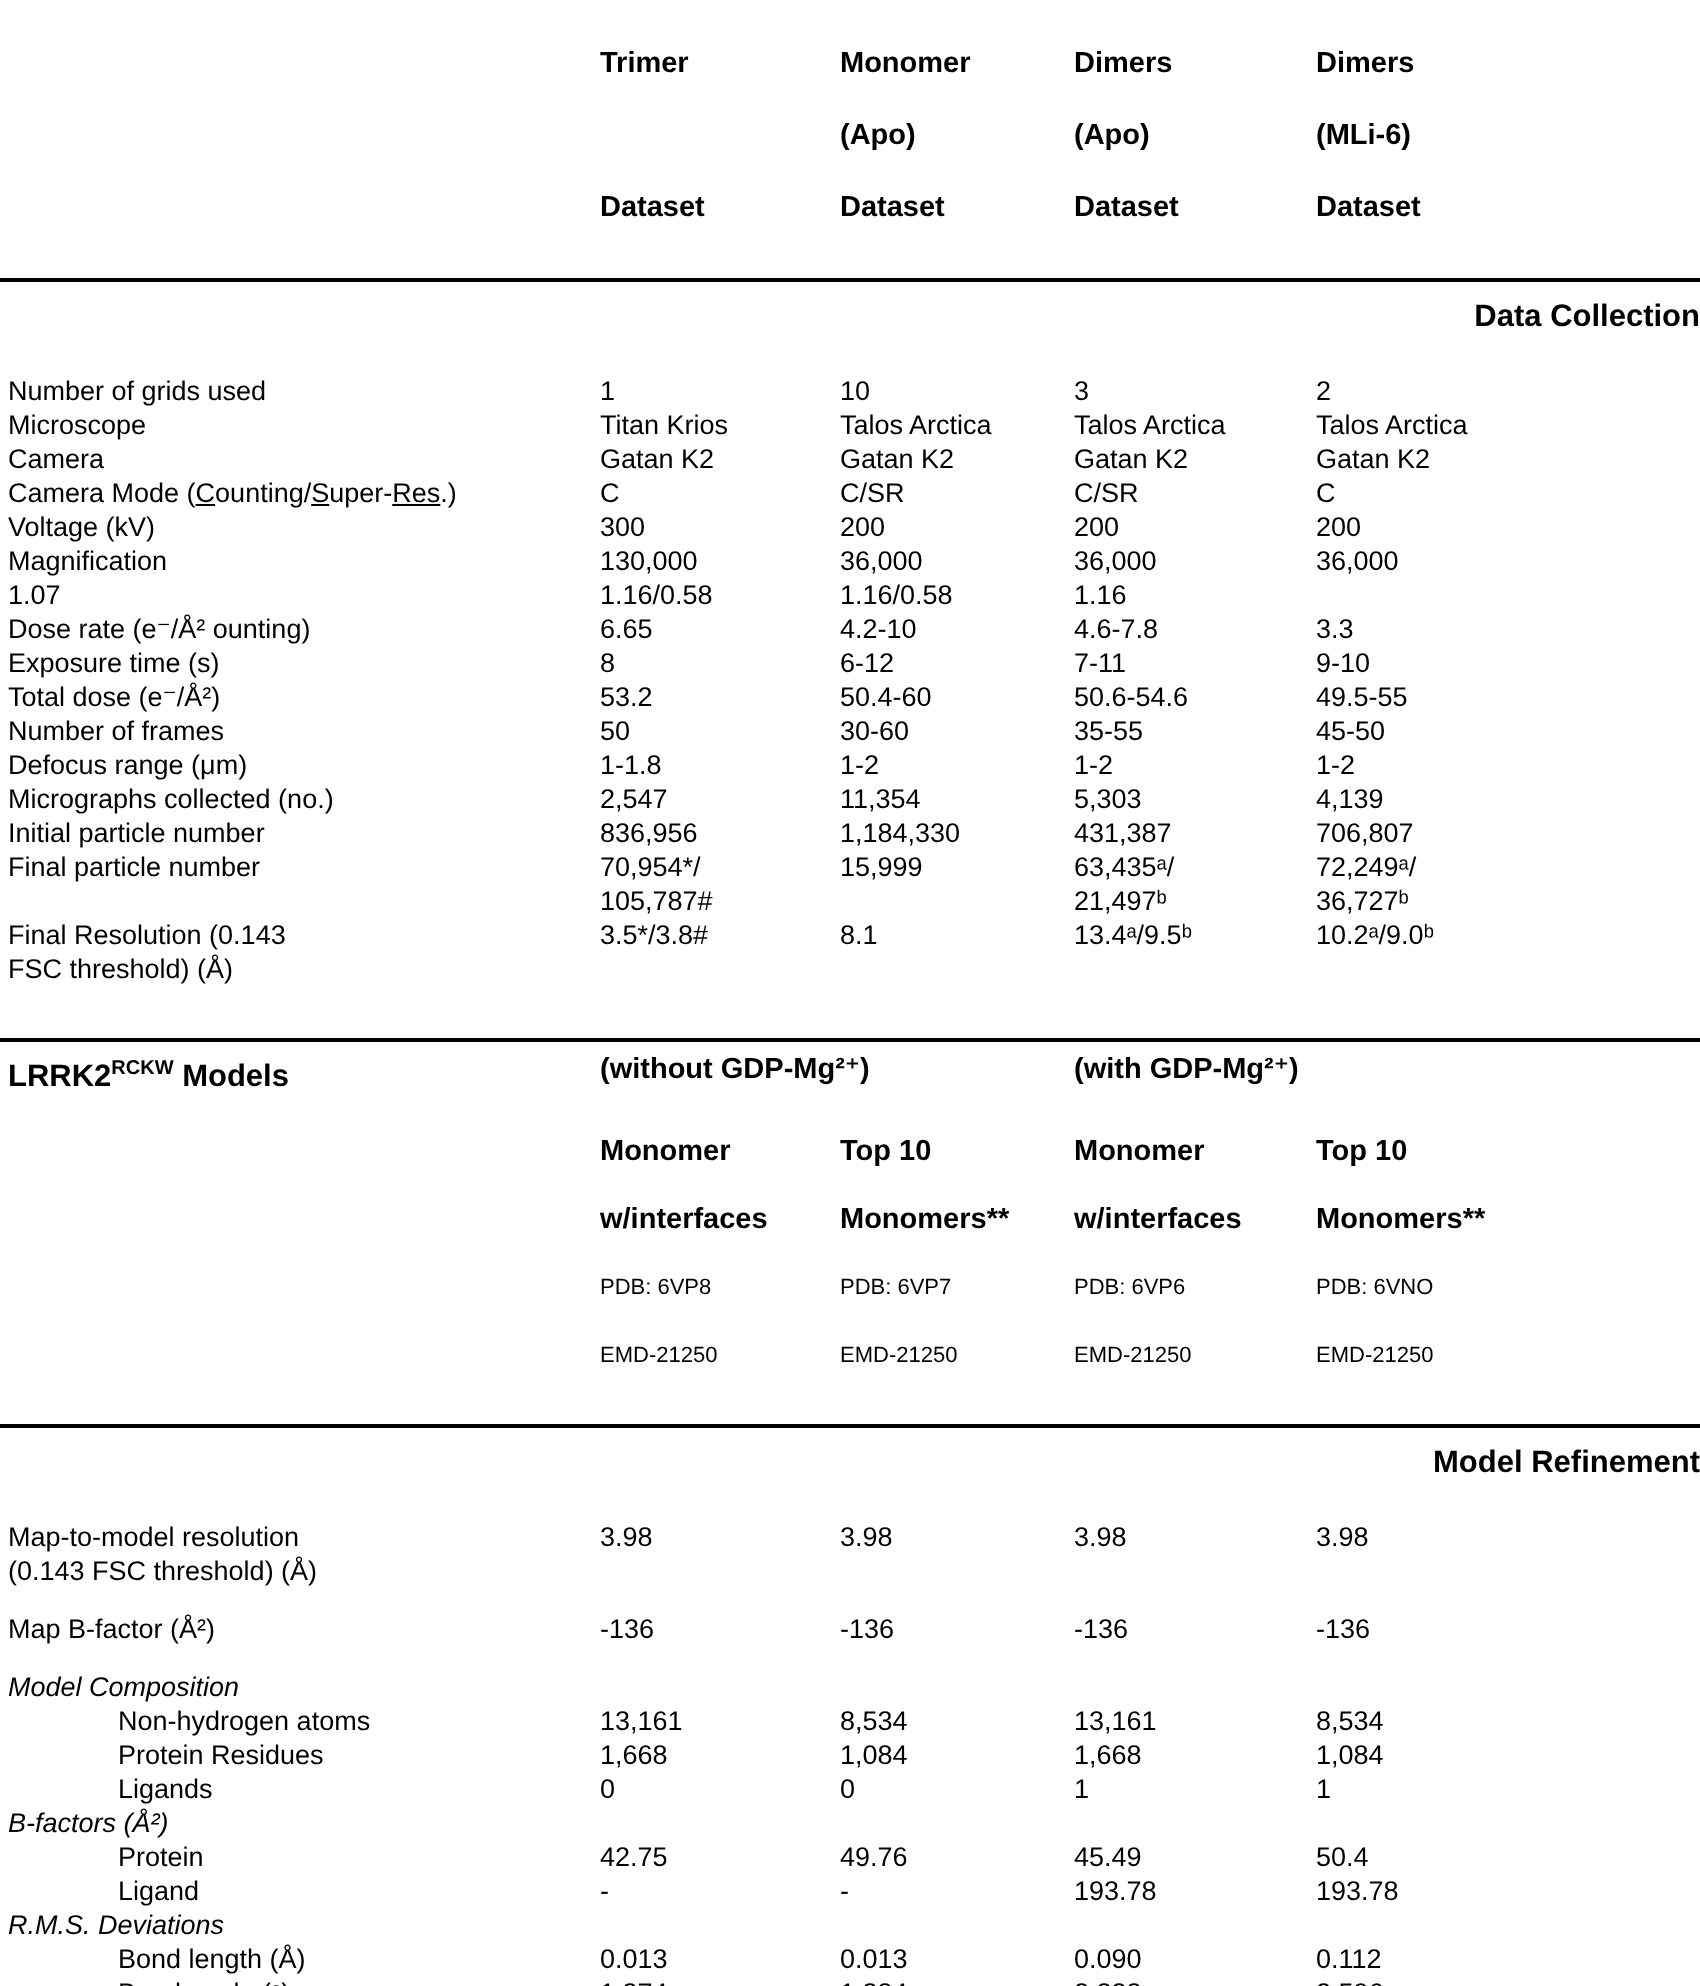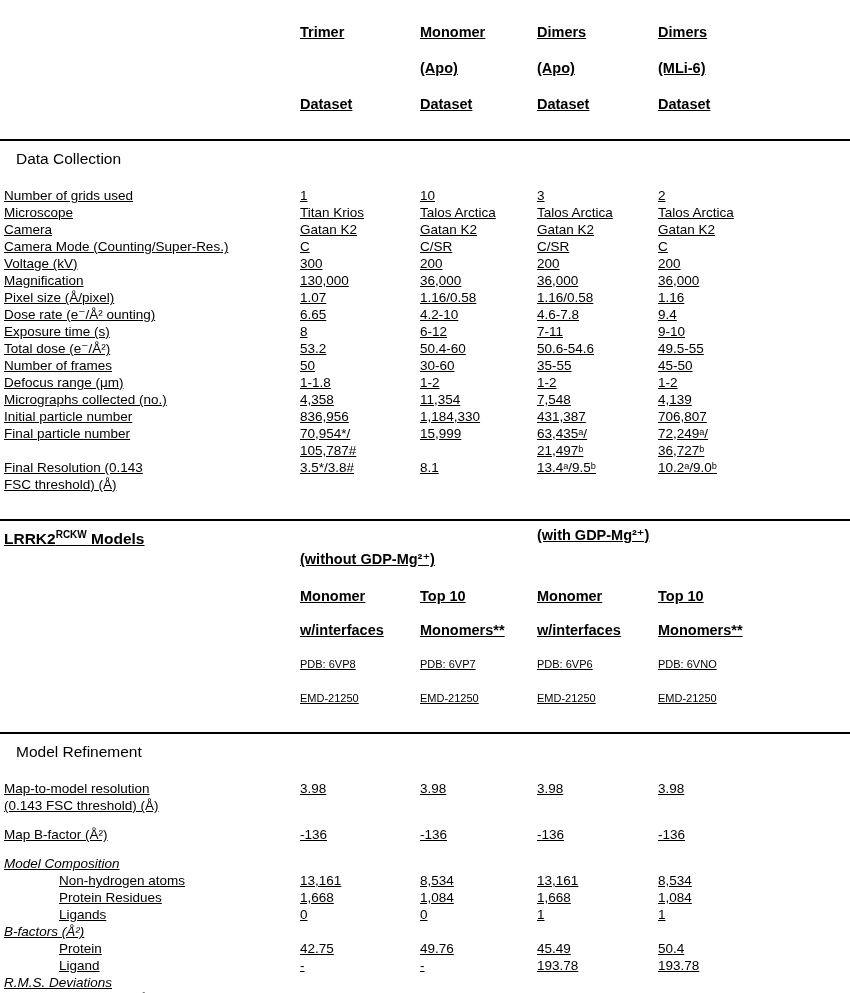--- a/index.html
+++ b/index.html
@@ -8,33 +8,32 @@
     width:850px; height:993px; overflow:hidden;
     color:#000; font-family:"Liberation Sans","DejaVu Sans",sans-serif;
     font-size:13.5px;
   }
   .page { padding-top:5px; }
   .grid-row {
     display:grid;
     grid-template-columns:296px 120px 117px 121px 1fr;
     line-height:17px;
     padding-left:4px;
-    text-decoration:underline;
   }
   .cell { white-space:pre-line; }
   .indent { padding-left:55px; }
   .italic { font-style:italic; }
   .u { text-decoration:underline; }
   .rule { height:2px; background:#000; width:850px; }
   .rule-1 { margin-top:8px; }
   .rule-2 { margin-top:26px; }
   .rule-3 { margin-top:4px; }
   .section-title {
-    font-weight:normal; font-size:15.5px; line-height:20px;
-    padding-left:16px; margin-top:8px; margin-bottom:18px;
+    font-weight:bold; font-size:15.5px; line-height:20px;
+    padding-left:16px; margin-top:8px; margin-bottom:18px;text-align:right;
   }
   
   .header1 { font-weight:bold; font-size:14.5px; line-height:18px; }
   .header1 .col-head > div { min-height:18px; }
   
   .header2a { font-weight:bold; font-size:14.5px; line-height:20px; margin-top:4px; }
   .t2-title { font-size:15.5px; }
   .t2-title sup { font-size:10px;margin-top:13px; }
   .header2b { margin-top:2px; padding-bottom:4px; }
   .header2b .name { font-weight:bold; font-size:14.5px; line-height:17px; min-height:17px; }
@@ -112,32 +111,31 @@
         <div class="cell value">200</div>
       </div>
       <div class="grid-row">
         <div class="cell label">Magnification</div>
         <div class="cell value">130,000</div>
         <div class="cell value">36,000</div>
         <div class="cell value">36,000</div>
         <div class="cell value">36,000</div>
       </div>
       <div class="grid-row">
-        <div class="cell label">Pixel size (Å/pixel)</div>
         <div class="cell value">1.07</div>
         <div class="cell value">1.16/0.58</div>
         <div class="cell value">1.16/0.58</div>
         <div class="cell value">1.16</div>
       </div>
       <div class="grid-row">
         <div class="cell label">Dose rate (e⁻/Å² ounting)</div>
         <div class="cell value">6.65</div>
         <div class="cell value">4.2-10</div>
         <div class="cell value">4.6-7.8</div>
-        <div class="cell value">9.4</div>
+        <div class="cell value">3.3</div>
       </div>
       <div class="grid-row">
         <div class="cell label">Exposure time (s)</div>
         <div class="cell value">8</div>
         <div class="cell value">6-12</div>
         <div class="cell value">7-11</div>
         <div class="cell value">9-10</div>
       </div>
       <div class="grid-row">
         <div class="cell label">Total dose (e⁻/Å²)</div>
@@ -155,23 +153,23 @@
       </div>
       <div class="grid-row">
         <div class="cell label">Defocus range (μm)</div>
         <div class="cell value">1-1.8</div>
         <div class="cell value">1-2</div>
         <div class="cell value">1-2</div>
         <div class="cell value">1-2</div>
       </div>
       <div class="grid-row">
         <div class="cell label">Micrographs collected (no.)</div>
-        <div class="cell value">4,358</div>
+        <div class="cell value">2,547</div>
         <div class="cell value">11,354</div>
-        <div class="cell value">7,548</div>
+        <div class="cell value">5,303</div>
         <div class="cell value">4,139</div>
       </div>
       <div class="grid-row">
         <div class="cell label">Initial particle number</div>
         <div class="cell value">836,956</div>
         <div class="cell value">1,184,330</div>
         <div class="cell value">431,387</div>
         <div class="cell value">706,807</div>
       </div>
       <div class="grid-row">
@@ -191,22 +189,22 @@
         <div class="cell value">8.1</div>
         <div class="cell value">13.4ᵃ/9.5ᵇ</div>
         <div class="cell value">10.2ᵃ/9.0ᵇ</div>
       </div>
     </div>
 
   <div class="rule rule-2"></div>
 
   <div class="grid-row header2a">
     <div class="cell t2-title"><span>LRRK2</span><sup>RCKW</sup><span> Models</span></div>
+    <div class="cell" style="grid-column:2 / span 2">(without GDP-Mg²⁺)</div>
     <div class="cell" style="grid-column:4 / span 2">(with GDP-Mg²⁺)</div>
-    <div class="cell" style="grid-column:2 / span 2">(without GDP-Mg²⁺)</div>
   </div>
 
   <div class="grid-row header2b">
     <div class="cell"></div>
     <div class="cell">
       <div class="name">Monomer</div>
       <div class="name">w/interfaces</div>
       <div class="code">PDB: 6VP8</div>
       <div class="code">EMD-21250</div>
     </div>

